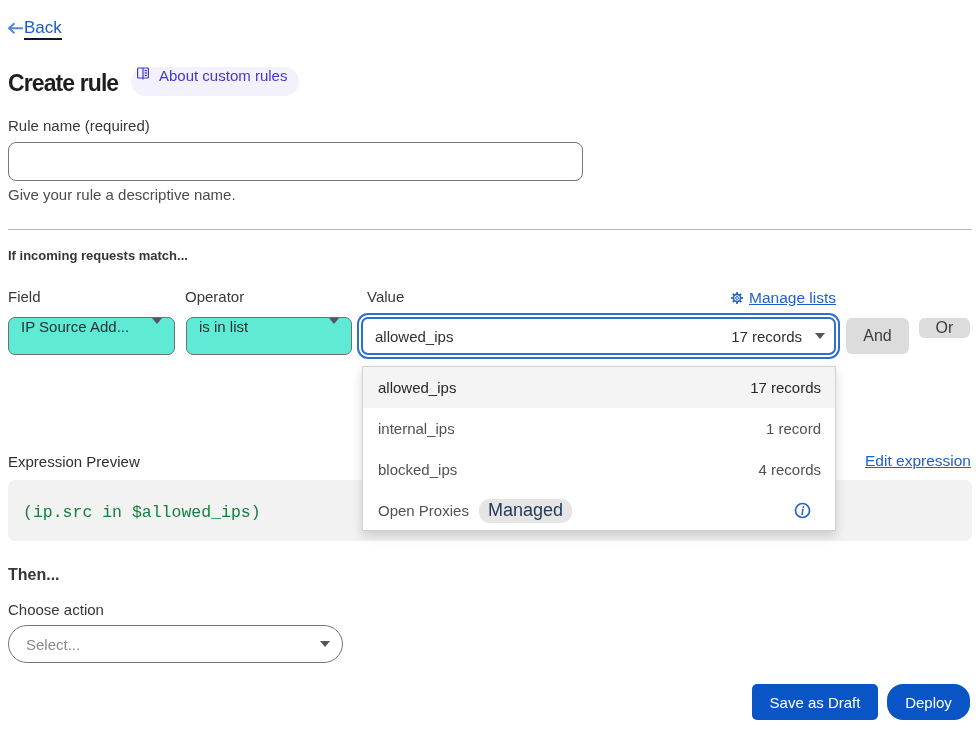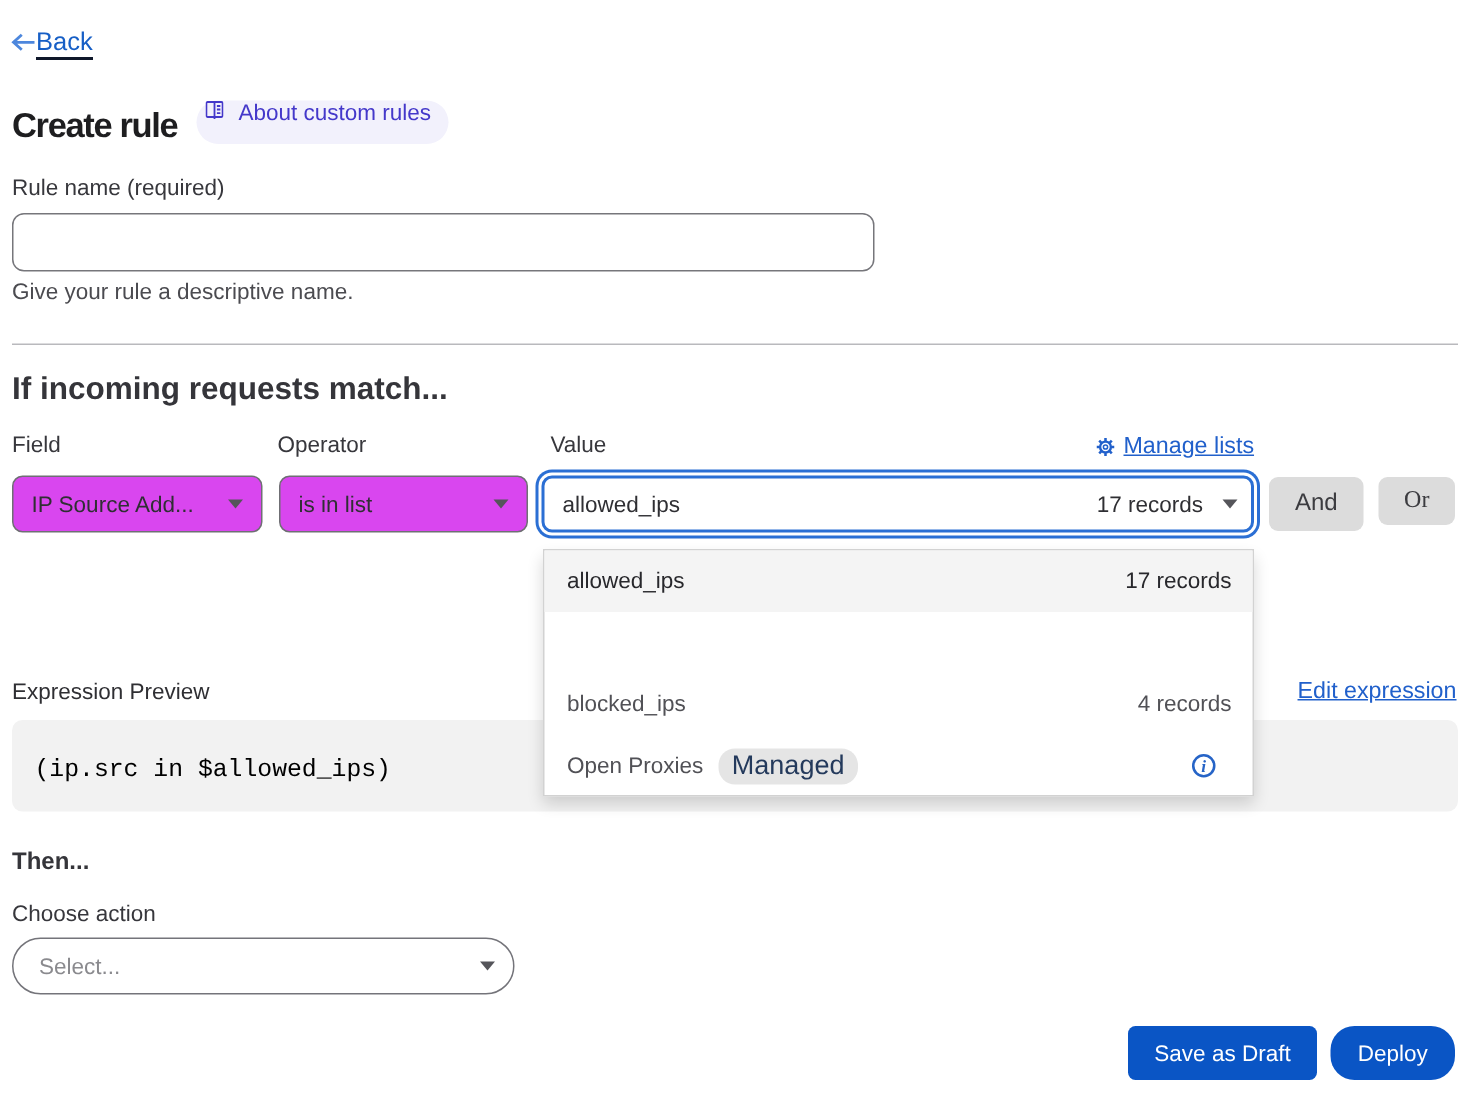--- a/index.html
+++ b/index.html
@@ -21,25 +21,25 @@
   .pill svg { margin-right:10px; }
 
   .label { font-size:15px; color:#37373c; }
   .help  { font-size:15px; color:#4b4b50; }
 
   
   .input { left:8px; top:142px; width:575px; height:39px; border:1px solid #76767b; border-radius:8px; background:#fff; }
 
   .divider { left:8px; top:229px; width:964px; height:1px; background:#b9b9bd; }
 
-  .h2 { font-size:21px; font-weight:bold; color:#35353a; }
+  .h2 { font-size:13px; font-weight:bold; color:#35353a; }
 
   
-  .sel { border:1px solid #6f6f74; border-radius:7px; background:#d946ef; font-size:15px; color:#2f2f33;
-         display:flex; align-items:center; padding:0 12px; height:38px; }
+  .sel { border:1px solid #6f6f74; border-radius:7px; background:#5eead4; font-size:15px; color:#2f2f33;
+         display:flex; align-items:flex-start; padding:0 12px; height:38px; }
   .caret { width:0; height:0; border-left:5.5px solid transparent; border-right:5.5px solid transparent;
            border-top:6.5px solid #55555a; margin-left:auto; }
 
   .valsel { left:361px; top:317px; width:475px; height:38px; background:#fff; border:2px solid #2b6fd4; border-radius:7px;
             box-shadow:0 0 0 2px #fff, 0 0 0 4px #2b6fd4; display:flex; align-items:center; padding:0 9px 0 12px;
             font-size:15px; color:#2f2f33; }
 
   .gbtn { background:#dcdcdc; border-radius:6px;
           font-size:16px; color:#3c3c40; display:flex; align-items:center; justify-content:center; }
 
@@ -49,21 +49,21 @@
   .mrow { position:absolute; left:0; width:100%; height:41px; display:flex; align-items:center;
           padding:0 14px 0 15px; font-size:15px; color:#515156; }
   .mrow .r { margin-left:auto; }
   .mrow1 { top:0; background:#f4f4f4; color:#28282c; }
   .managed { background:#e5e5e5; color:#243a5c; font-size:18px; border-radius:11px; height:24px;
              display:inline-flex; align-items:center; padding:0 9px; margin-left:10px; }
 
   .linkb { color:#2160cb; text-decoration:underline; font-size:15.5px; }
 
   .codebox { left:8px; top:480px; width:964px; height:61px; background:#f2f2f2; border-radius:7px; }
-  .code { font-family:"Liberation Mono", monospace; font-size:16.5px; color:#000000; }
+  .code { font-family:"Liberation Mono", monospace; font-size:16.5px; color:#15803d; }
 
   .select2 { left:8px; top:625px; width:335px; height:38px; border:1px solid #74747a; border-radius:19px;
              display:flex; align-items:center; padding:0 12px 0 17px; font-size:15px; color:#8a8a8e; background:#fff; }
 
   .btn { height:36px; border-radius:5px; display:flex; align-items:center; justify-content:center; font-size:15px; }
   .btn.blue { background:#0a55c5; color:#fff; }
   .btn.grey { background:#dcdcdc; color:#3e3e42; }
 </style>
 </head>
 <body>
@@ -117,29 +117,30 @@
         </g>
       </g>
     </svg>
     <span class="linkb">Manage lists</span>
   </div>
 
   <div class="abs sel" style="left:8px; top:317px; width:167px;">IP Source Add...<span class="caret"></span></div>
   <div class="abs sel" style="left:186px; top:317px; width:166px;">is in list<span class="caret"></span></div>
   <div class="abs valsel">allowed_ips<span style="margin-left:auto; margin-right:13px;">17 records</span><span class="caret" style="margin-left:0;"></span></div>
   <div class="abs gbtn" style="left:846px; top:318px; width:63px; height:36px;">And</div>
-  <div class="abs gbtn" style="left:919px; top:318px; width:51px; height:32px;font-family:Liberation Serif, serif;">Or</div>
+  <div class="abs gbtn" style="left:919px; top:318px; width:51px; height:20px;">Or</div>
 
   <div class="abs label" style="left:8px; top:453px; color:#2f2f33;">Expression Preview</div>
   <div class="abs linkb" style="right:8px; top:452px;">Edit expression</div>
   <div class="abs codebox"></div>
   <div class="abs code" style="left:23px; top:503px;">(ip.src in $allowed_ips)</div>
 
   <div class="abs menu">
     <div class="mrow mrow1">allowed_ips<span class="r">17 records</span></div>
+    <div class="mrow" style="top:41px;">internal_ips<span class="r">1 record</span></div>
     <div class="mrow" style="top:82px;">blocked_ips<span class="r">4 records</span></div>
     <div class="mrow" style="top:123px;">Open Proxies<span class="managed">Managed</span>
       <span class="r" style="display:flex; margin-right:10px;">
         <svg width="17" height="17" viewBox="0 0 17 17">
           <circle cx="8.5" cy="8.5" r="7" fill="none" stroke="#2664c7" stroke-width="1.7"></circle>
           <text x="8.5" y="12.8" text-anchor="middle" font-family="Liberation Serif, serif" font-size="11.5" font-weight="bold" fill="#2664c7" font-style="italic">i</text>
         </svg>
       </span>
     </div>
   </div>

